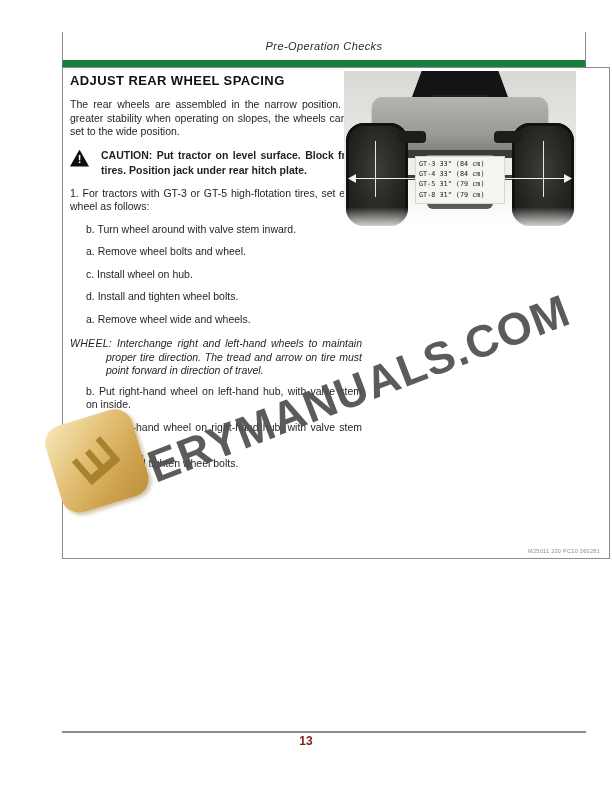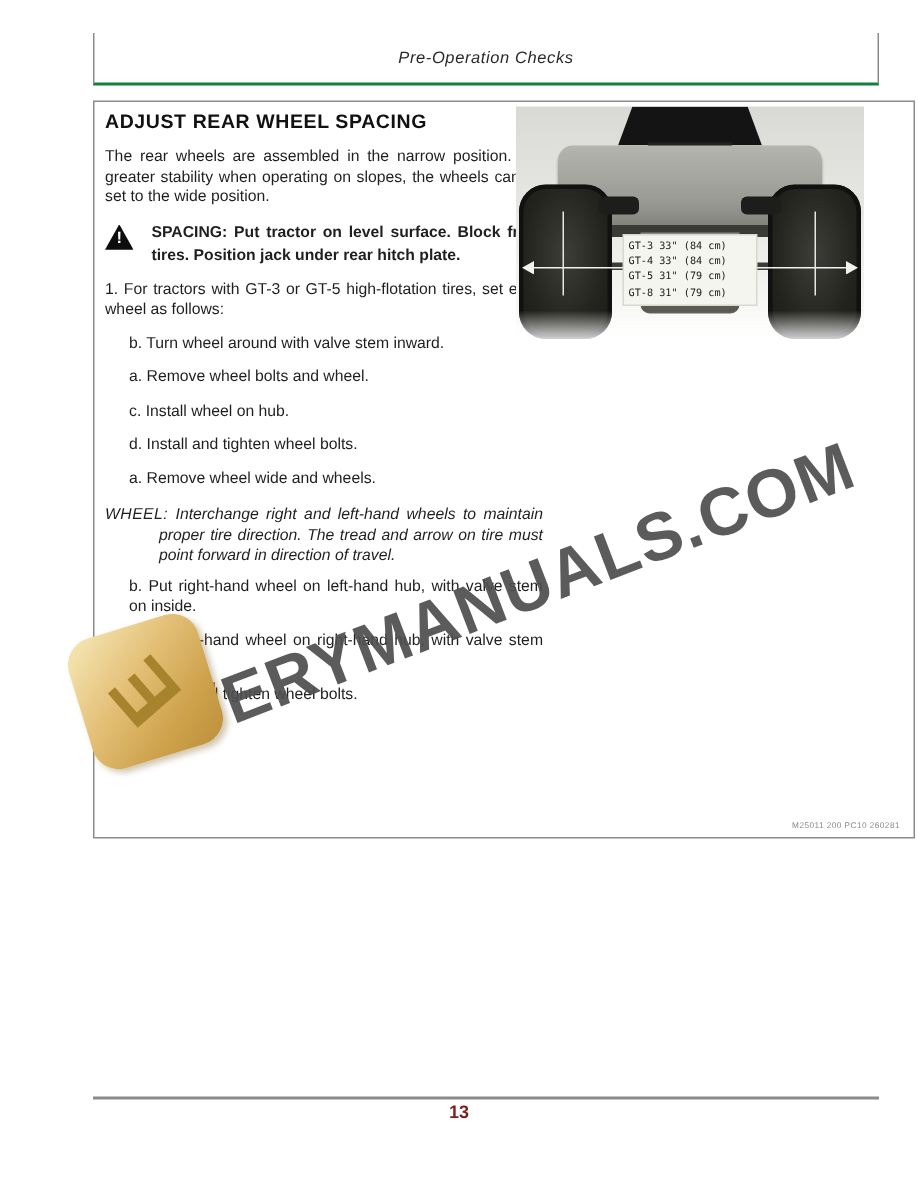--- a/index.html
+++ b/index.html
@@ -1,21 +1,21 @@
 <!DOCTYPE html>
 <html><head>
 <meta charset="utf-8">
 <style>
   * { margin:0; padding:0; box-sizing:border-box; }
   html,body { width:612px; height:792px; background:#ffffff; font-family:"Liberation Sans", sans-serif; color:#1f1f1f; }
   .page { position:relative; width:612px; height:792px; background:#fff; overflow:hidden; }
 
   
-  .header-box { position:absolute; left:62px; top:22px; width:524px; height:35px;
-    border-left:1px solid #8b8b8b; border-right:1px solid #8b8b8b; border-bottom:2px solid #15803d;
+  .header-box { position:absolute; left:62px; top:32px; width:524px; height:35px;
+    border-left:1px solid #8b8b8b; border-right:1px solid #8b8b8b; border-bottom:7px solid #15803d;
     display:flex; align-items:center; justify-content:center; }
   .header-title { font-style:italic; font-size:11px; letter-spacing:.4px; color:#2a2a2a; }
 
   
   .main-box { position:absolute; left:62px; top:67px; width:548px; height:492px; border:1px solid #8b8b8b; background:#fff; }
 
   .content-col { position:absolute; left:7px; top:5px; width:292px; text-align:justify; }
   .sec-title { font-size:13px; font-weight:bold; letter-spacing:.4px; color:#111; text-align:left; }
   .para { font-size:10.5px; line-height:13.5px; margin-top:10px; }
   .caution { display:flex; margin-top:9px; align-items:flex-start; }
@@ -88,21 +88,21 @@
 
   <div class="main-box">
 
     <div class="content-col">
       <div class="sec-title">ADJUST REAR WHEEL SPACING</div>
 
       <div class="para">The rear wheels are assembled in the narrow position. For greater stability when operating on slopes, the wheels can be set to the wide position.</div>
 
       <div class="caution">
         <span class="caution-icon"></span>
-        <span class="caution-text"><b>SPACING:</b> <span>Put tractor on level surface. Block front tires. Position jack under rear hitch plate.</span></span>
+        <span class="caution-text"><b>CAUTION:</b> <span>Put tractor on level surface. Block front tires. Position jack under rear hitch plate.</span></span>
       </div>
 
       <div class="step">1.  For tractors with GT-3 or GT-5 high-flotation tires, set each wheel as follows:</div>
       <div class="substep">b.  Turn wheel around with valve stem inward.</div>
       <div class="substep">a.  Remove wheel bolts and wheel.</div>
       <div class="substep">c.  Install wheel on hub.</div>
       <div class="substep">d.  Install and tighten wheel bolts.</div>
 
       <div class="substep">a.  Remove wheel wide and wheels.</div>
 

